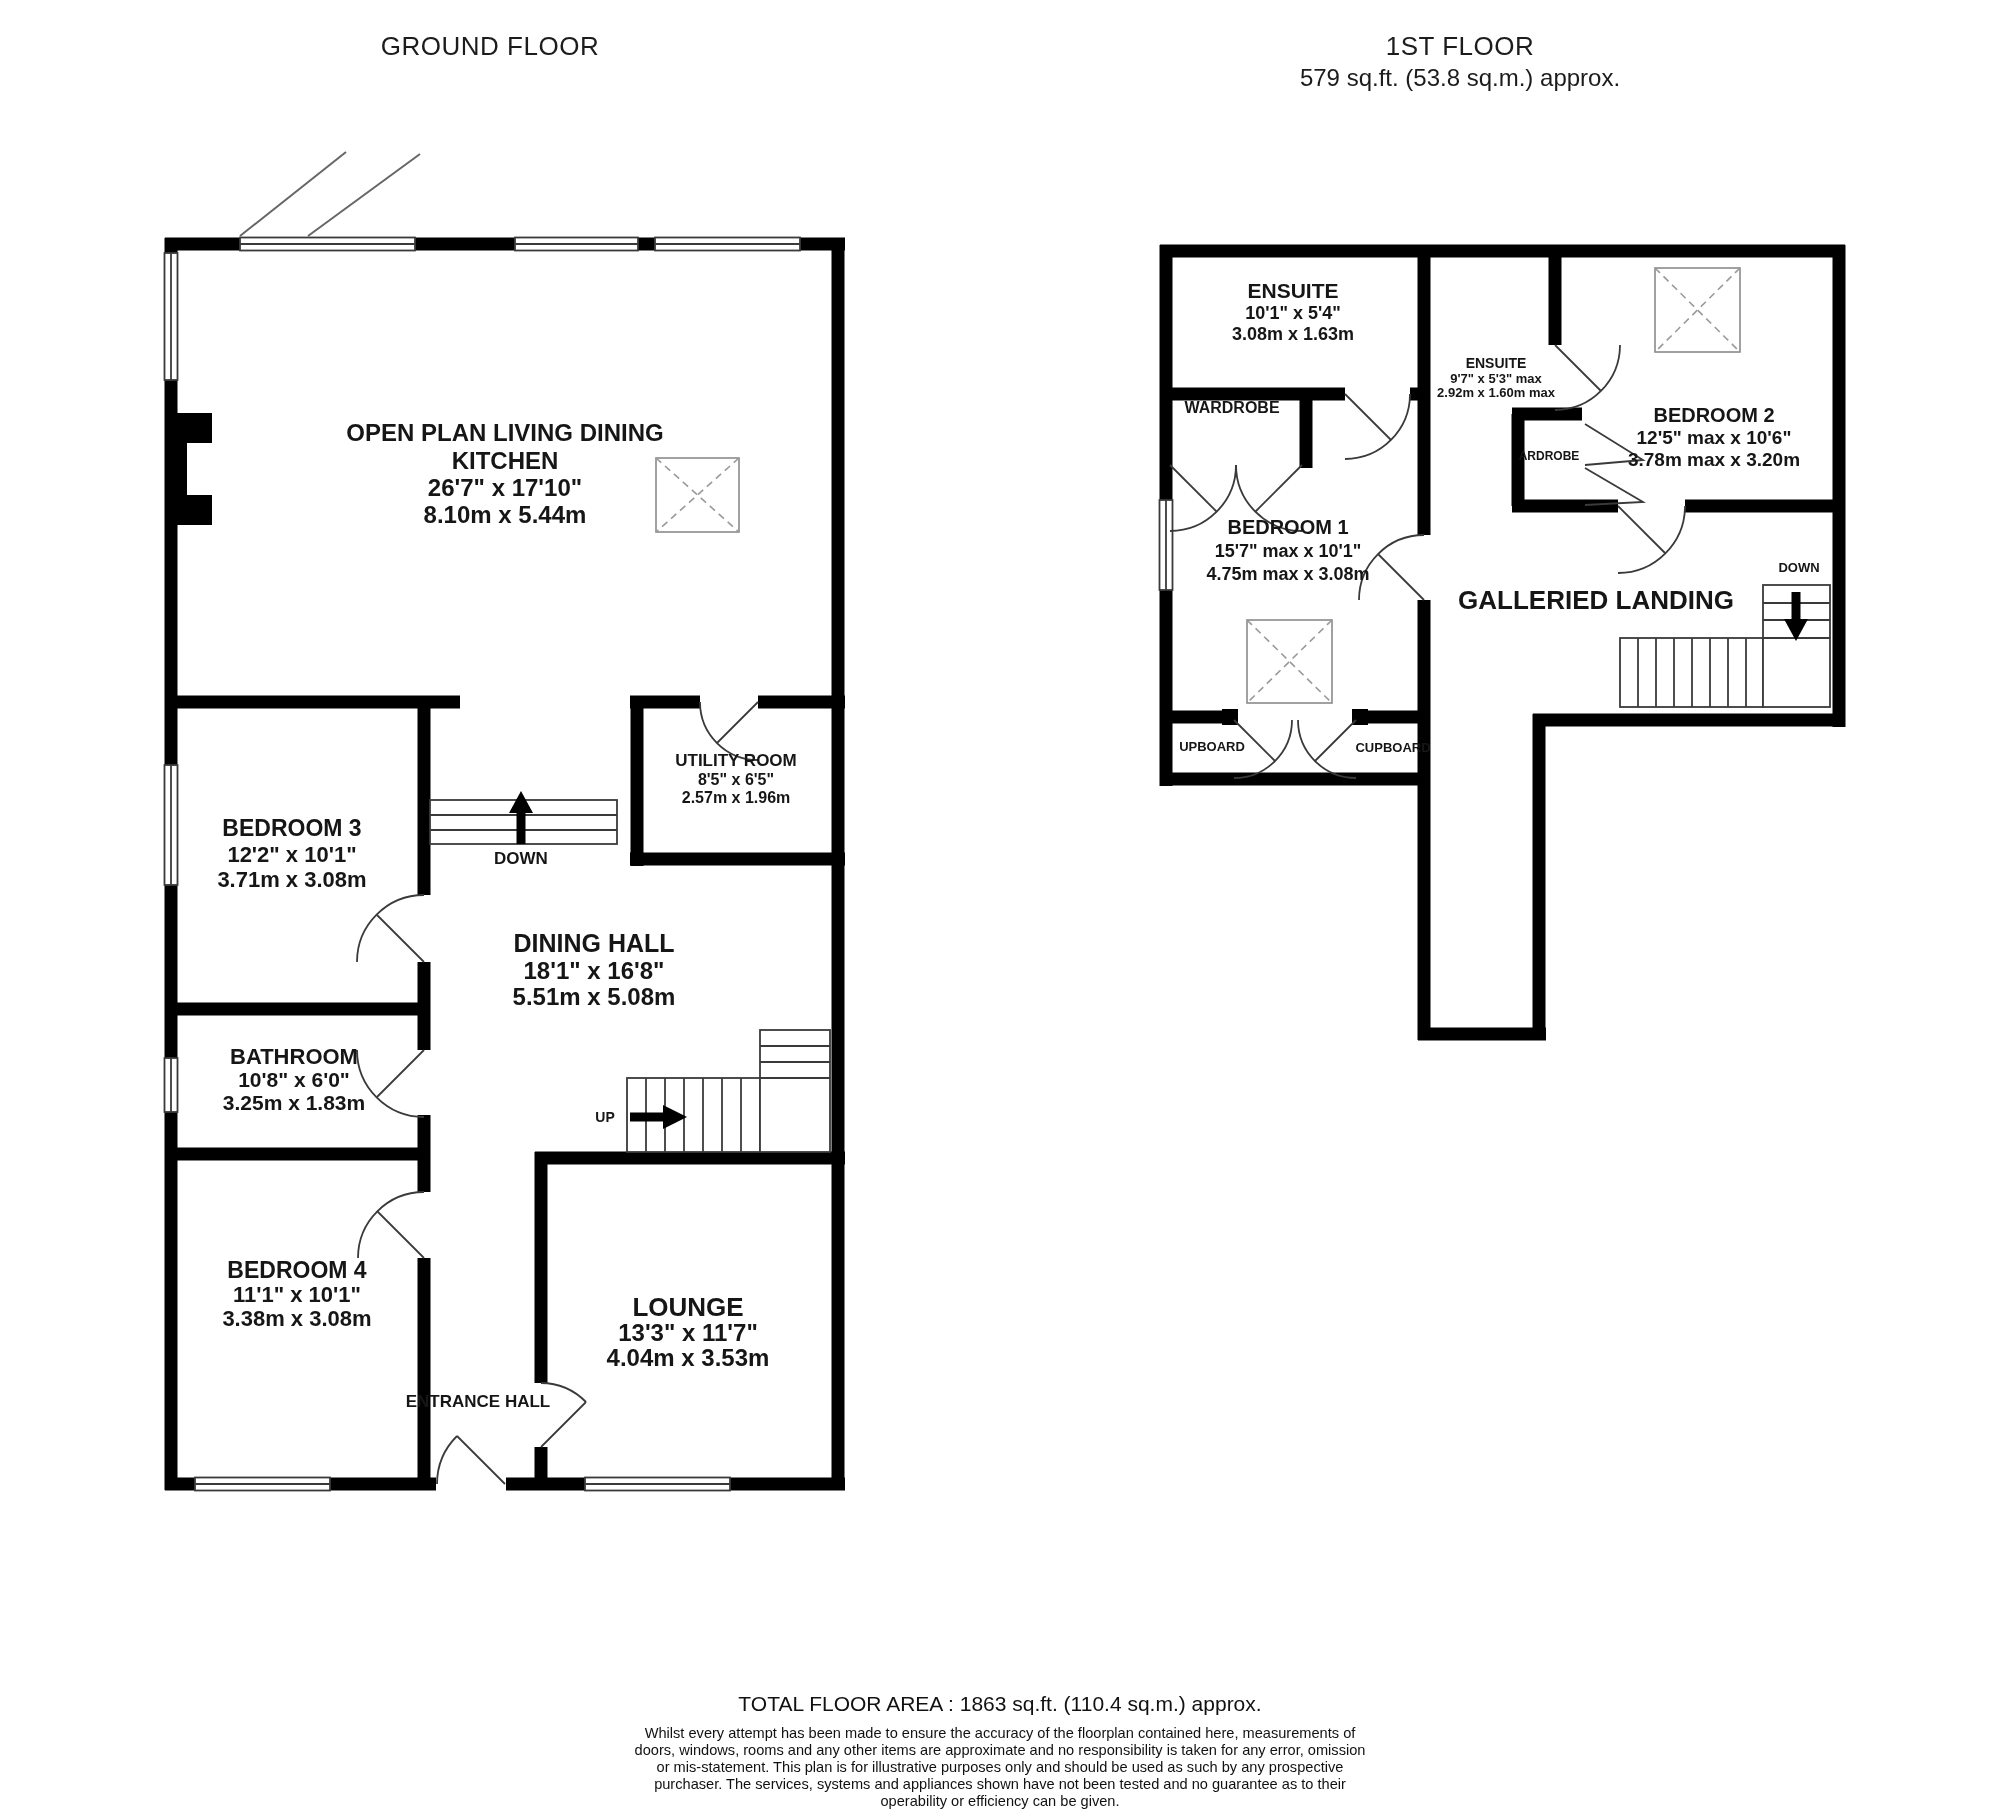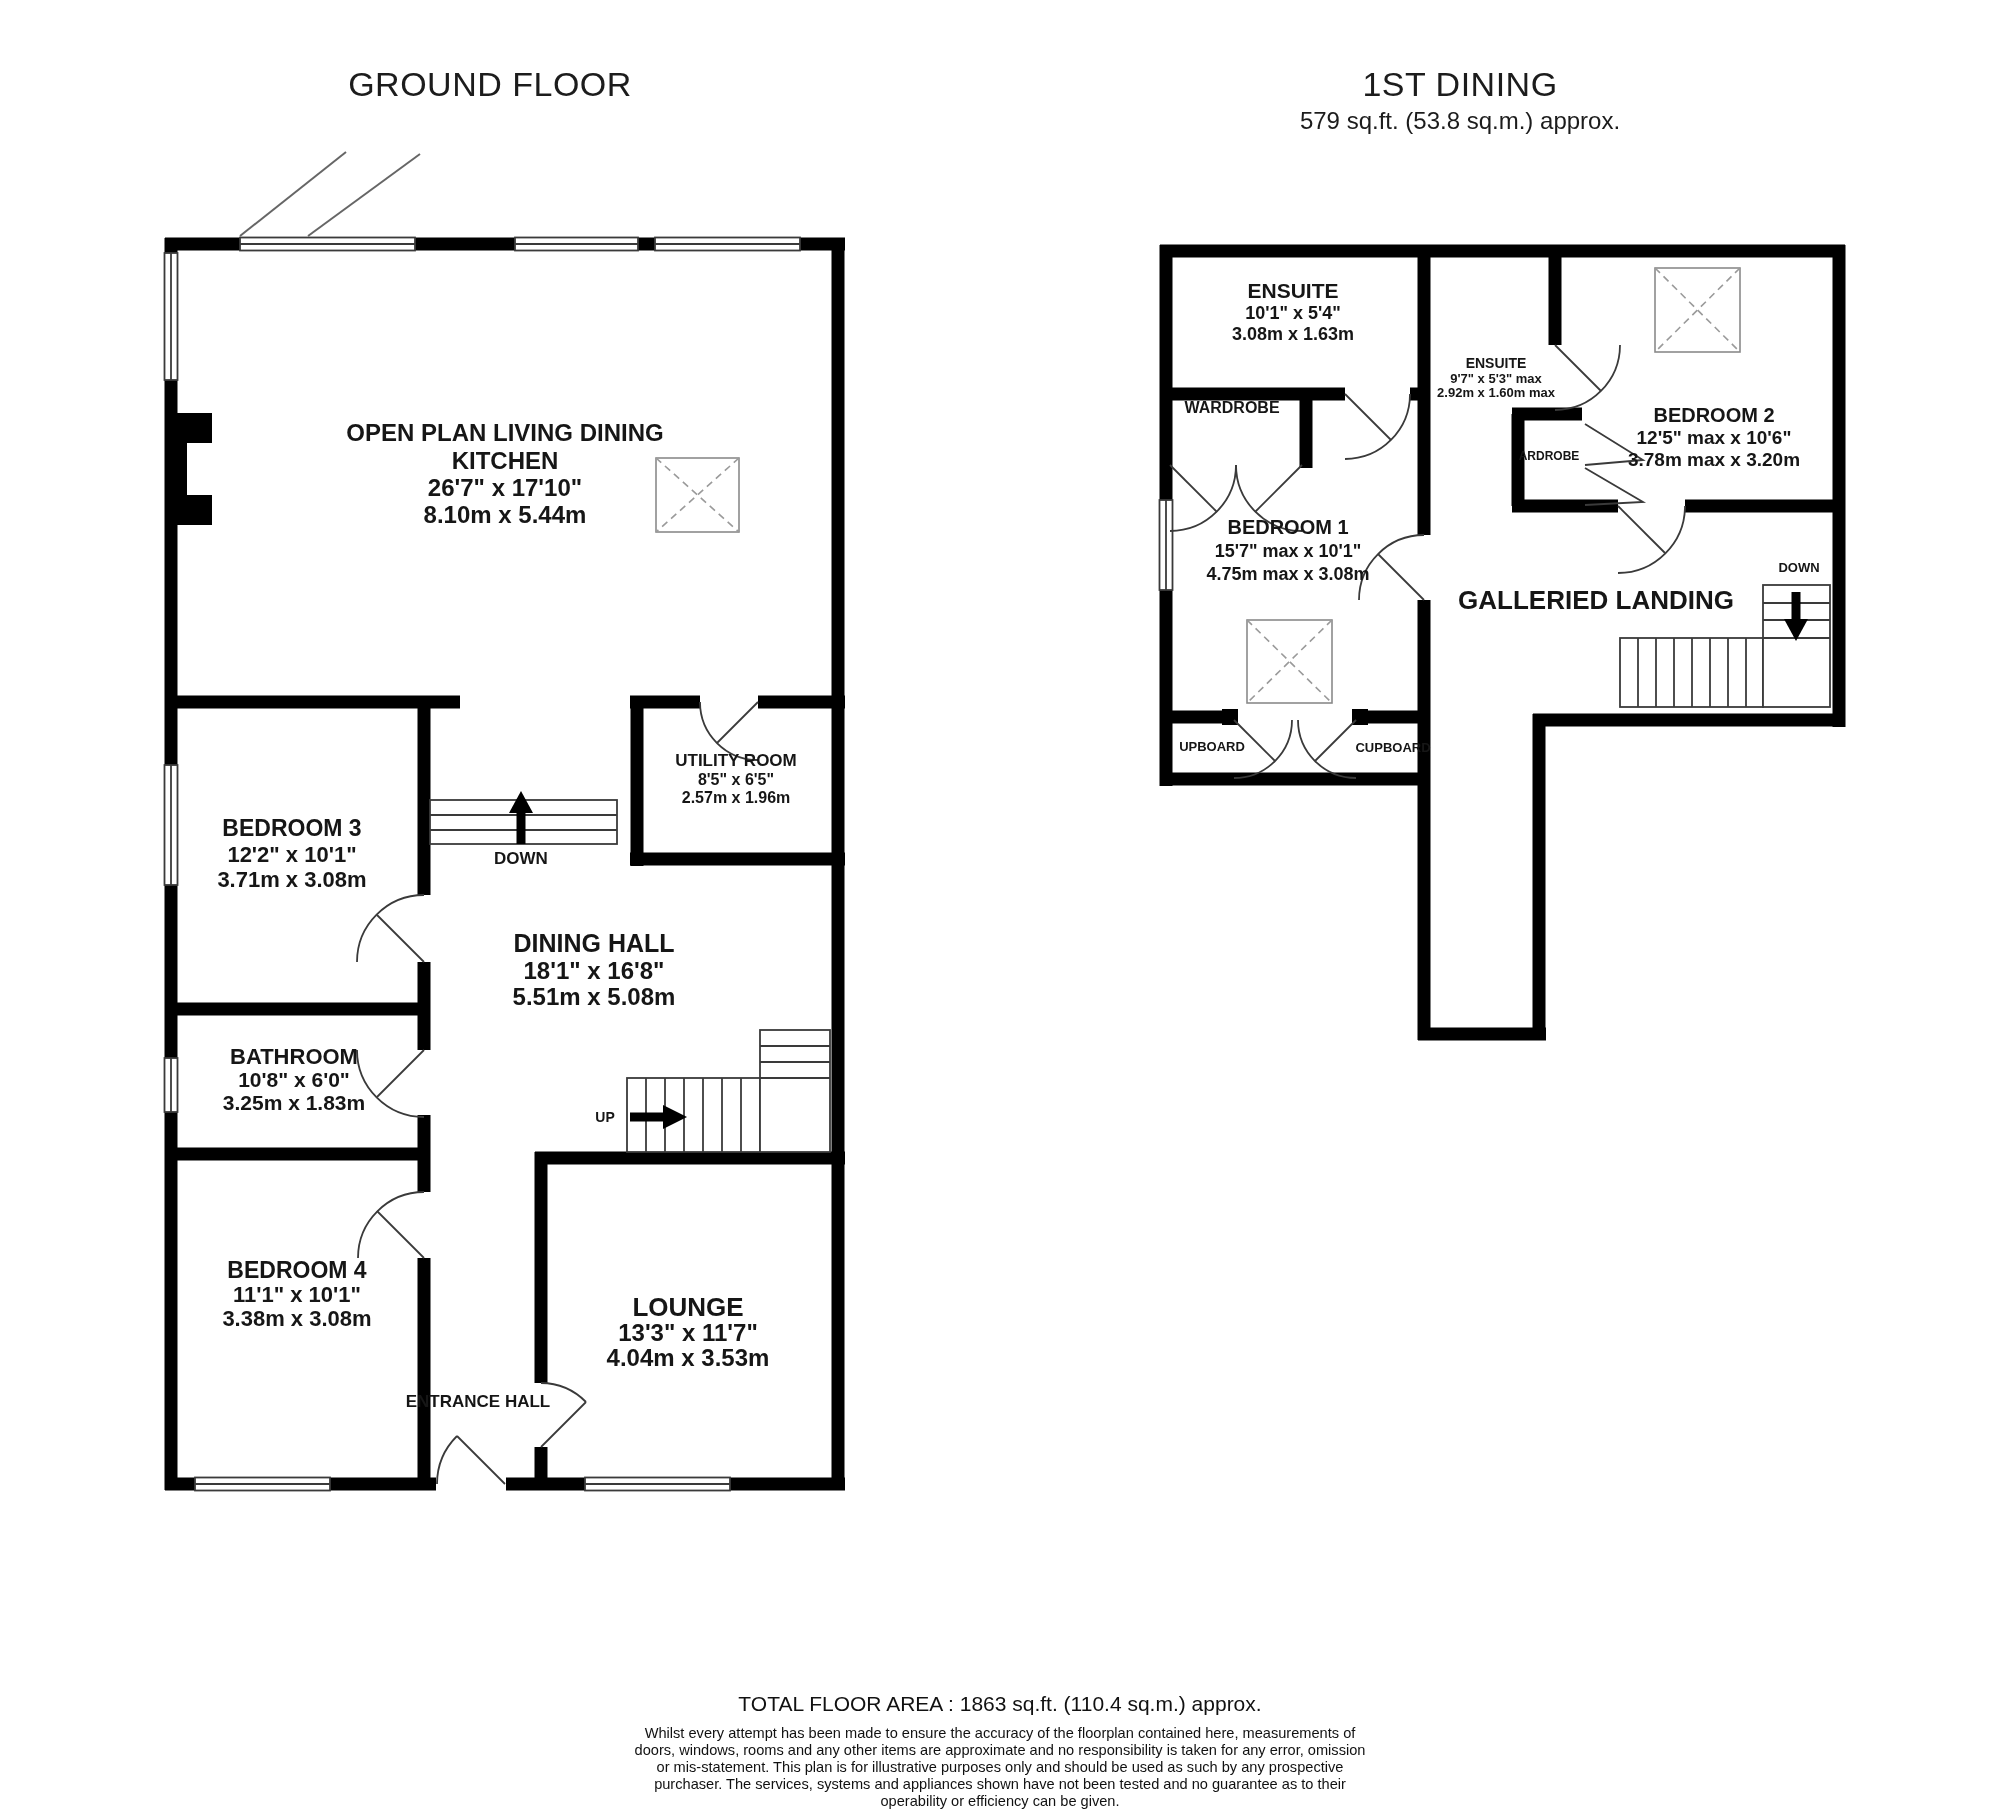--- a/index.html
+++ b/index.html
@@ -1,19 +1,19 @@
 <!DOCTYPE html>
 <html><head>
 <meta charset="utf-8">
 <style>
   html,body{margin:0;padding:0;background:#fff;}
   .page{position:relative;width:2000px;height:1818px;background:#ffffff;
         font-family:"Liberation Sans",sans-serif;color:#1c1c1c;overflow:hidden;}
   .floor-header{position:absolute;text-align:center;line-height:1.25;}
-  .floor-header .fh-title{font-size:34px;letter-spacing:.5px;margin-top:33px;}
+  .floor-header .fh-title{font-size:26px;letter-spacing:.5px;}
   .floor-header .fh-area{font-size:24px;}
   #plan-svg{position:absolute;left:0;top:0;}
   .w{stroke:#000;stroke-width:13;fill:none;}
   .thin{stroke:#3a3a3a;stroke-width:1.8;fill:none;}
   .winr{fill:#fff;stroke:#3a3a3a;stroke-width:1.8;}
   .gap{fill:#fff;stroke:none;}
   .stairbox{fill:#fff;stroke:#3a3a3a;stroke-width:1.8;}
   .sky{fill:#fff;stroke:#8a8a8a;stroke-width:1.6;}
   .skyx{stroke:#9a9a9a;stroke-width:1.6;stroke-dasharray:7 5;fill:none;}
   .roof{stroke:#666;stroke-width:2;fill:none;}
@@ -29,21 +29,21 @@
 </head>
 <body>
 
 <div class="page">
 
   <div class="floor-header" style="left:240px;top:30px;width:500px;">
     <div class="fh-title">GROUND FLOOR</div>
   </div>
 
   <div class="floor-header" style="left:1190px;top:30px;width:540px;">
-    <div class="fh-title">1ST DINING</div>
+    <div class="fh-title">1ST FLOOR</div>
     <div class="fh-area">579 sq.ft. (53.8 sq.m.) approx.</div>
   </div>
 
   <svg id="plan-svg" width="2000" height="1818" viewBox="0 0 2000 1818">
 
     <g>
 
       <g>
         <line class="w" x1="165" y1="244" x2="845" y2="244"></line>
         <line class="w" x1="171" y1="238" x2="171" y2="1490"></line>

